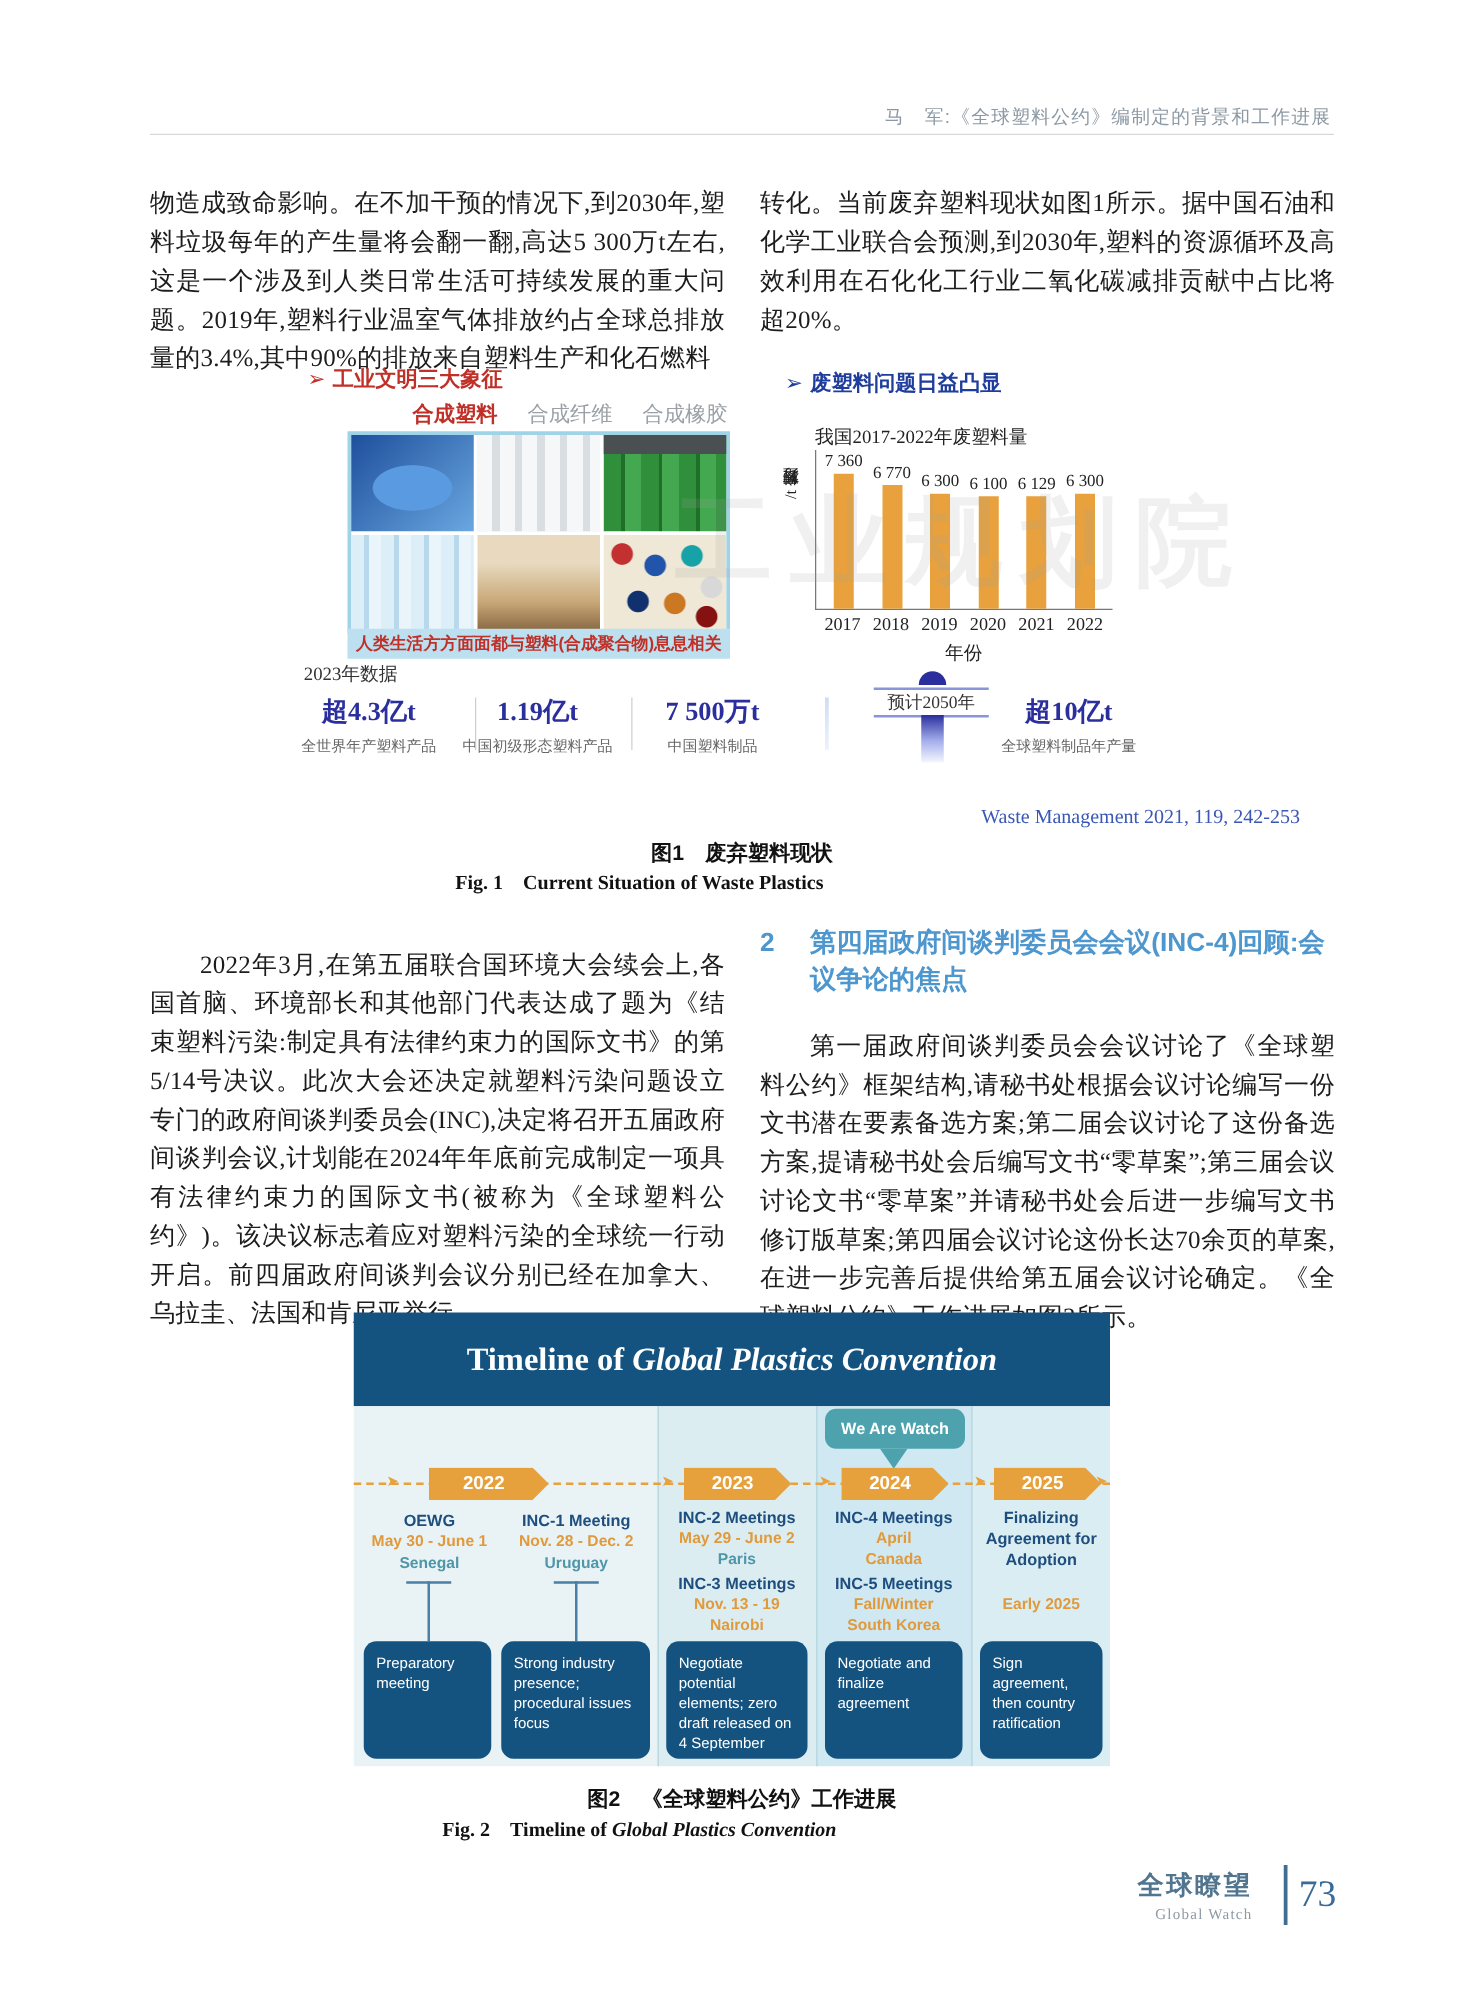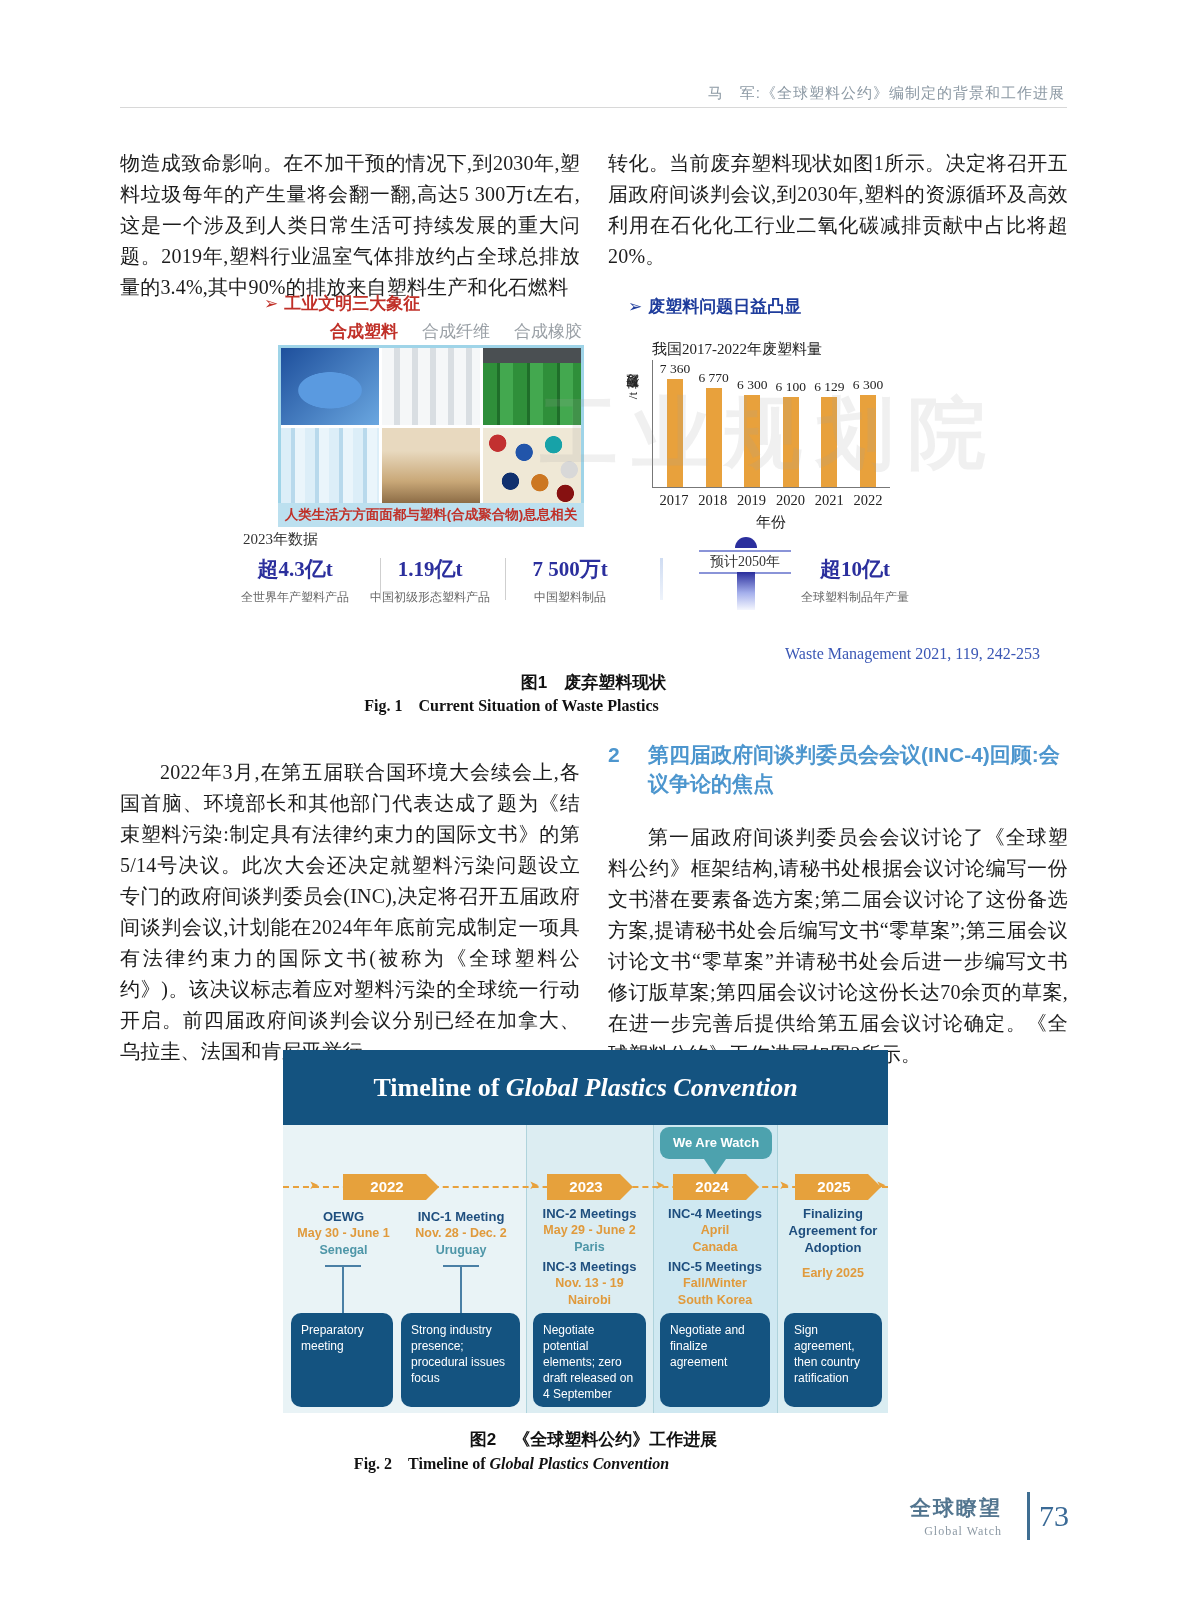--- a/index.html
+++ b/index.html
@@ -22,21 +22,21 @@
   .sec-heading{position:absolute;left:608px;top:740px;width:462px;display:flex;
                font-family:"Liberation Sans","DejaVu Sans",sans-serif;font-weight:bold;
                color:#4D96CE;font-size:21px;line-height:29px;}
   .sec-num{width:40px;flex:none;}
   .sec-title{flex:1;}
 
   
   .f1-hdr{position:absolute;font-weight:bold;font-size:17px;
           font-family:"Liberation Sans","DejaVu Sans",sans-serif;}
   .f1-hdr .arr{margin-right:6px;}
-  .f1-hdr-left{left:264px;top:292px;color:#C03028;}
+  .f1-hdr-left{left:246px;top:292px;color:#C03028;}
   .f1-hdr-right{left:628px;top:295px;color:#1F3D9C;}
 
   .mat-labels{position:absolute;left:330px;top:320px;display:flex;gap:24px;font-size:17px;}
   .mat-labels .m0{color:#C03028;font-weight:bold;}
   .mat-labels .m1,.mat-labels .m2{color:#9aa0a6;}
 
   .photo-grid{position:absolute;left:278px;top:345px;width:300px;height:156px;
               border:3px solid #9FD4E8;background:#fff;display:grid;
               grid-template-columns:1fr 1fr 1fr;grid-template-rows:1fr 1fr;gap:3px;}
   .ph{width:100%;height:100%;}
@@ -143,21 +143,21 @@
               border-top:16px solid #4DA2AE;}
 
   .event{position:absolute;text-align:center;line-height:17px;font-size:12.5px;font-weight:bold;}
   .event .nm{color:#1E4E7E;font-size:13px;}
   .event .dt{color:#E09A3C;}
   .pl-teal{color:#4E96A8;} .pl-orange{color:#E09A3C;}
   .ev1{left:8px;top:83px;width:105px;}  .ev2{left:118px;top:83px;width:120px;}
   .ev3{left:251px;top:80px;width:111px;} .ev4{left:251px;top:133px;width:111px;}
   .ev5{left:375px;top:80px;width:114px;} .ev6{left:375px;top:133px;width:114px;}
   .ev7{left:500px;top:80px;width:100px;} 
-  .ev7 .dt{display:block;margin-top:9px;}
+  .ev7 .dt{display:block;margin-top:19px;}
 
   .conn-h{position:absolute;height:2px;background:#4A7FA5;}
   .conn-v{position:absolute;width:2px;background:#4A7FA5;}
   .ch1{left:42px;top:140px;width:36px;} .cv1{left:59px;top:140px;height:48px;}
   .ch2{left:160px;top:140px;width:36px;} .cv2{left:177px;top:140px;height:48px;}
 
   .tbox{position:absolute;top:188px;height:94px;background:#145380;border-radius:10px;
         color:#fff;font-size:12px;line-height:16px;padding:9px 10px;box-sizing:border-box;
         text-align:left;}
   .tb1{left:8px;width:102px;} .tb2{left:118px;width:119px;}
@@ -174,21 +174,21 @@
 </style>
 </head>
 <body>
 
 <div class="page">
 
   <div class="hdr-title">马　军:《全球塑料公约》编制定的背景和工作进展</div>
   <div class="hdr-rule"></div>
 
   <p class="body-text p1">物造成致命影响。在不加干预的情况下,到2030年,塑料垃圾每年的产生量将会翻一翻,高达5 300万t左右,这是一个涉及到人类日常生活可持续发展的重大问题。2019年,塑料行业温室气体排放约占全球总排放量的3.4%,其中90%的排放来自塑料生产和化石燃料</p>
-  <p class="body-text p2">转化。当前废弃塑料现状如图1所示。决定将召开五届政府间谈判会议,到2030年,塑料的资源循环及高效利用在石化化工行业二氧化碳减排贡献中占比将超20%。</p>
+  <p class="body-text p2">转化。当前废弃塑料现状如图1所示。据中国石油和化学工业联合会预测,到2030年,塑料的资源循环及高效利用在石化化工行业二氧化碳减排贡献中占比将超20%。</p>
 
   <div class="f1-hdr f1-hdr-left">
     <span class="arr">➢</span><span>工业文明三大象征</span>
   </div>
 
   <div class="mat-labels">
     <span class="m0">合成塑料</span>
     <span class="m1">合成纤维</span>
     <span class="m2">合成橡胶</span>
   </div>

